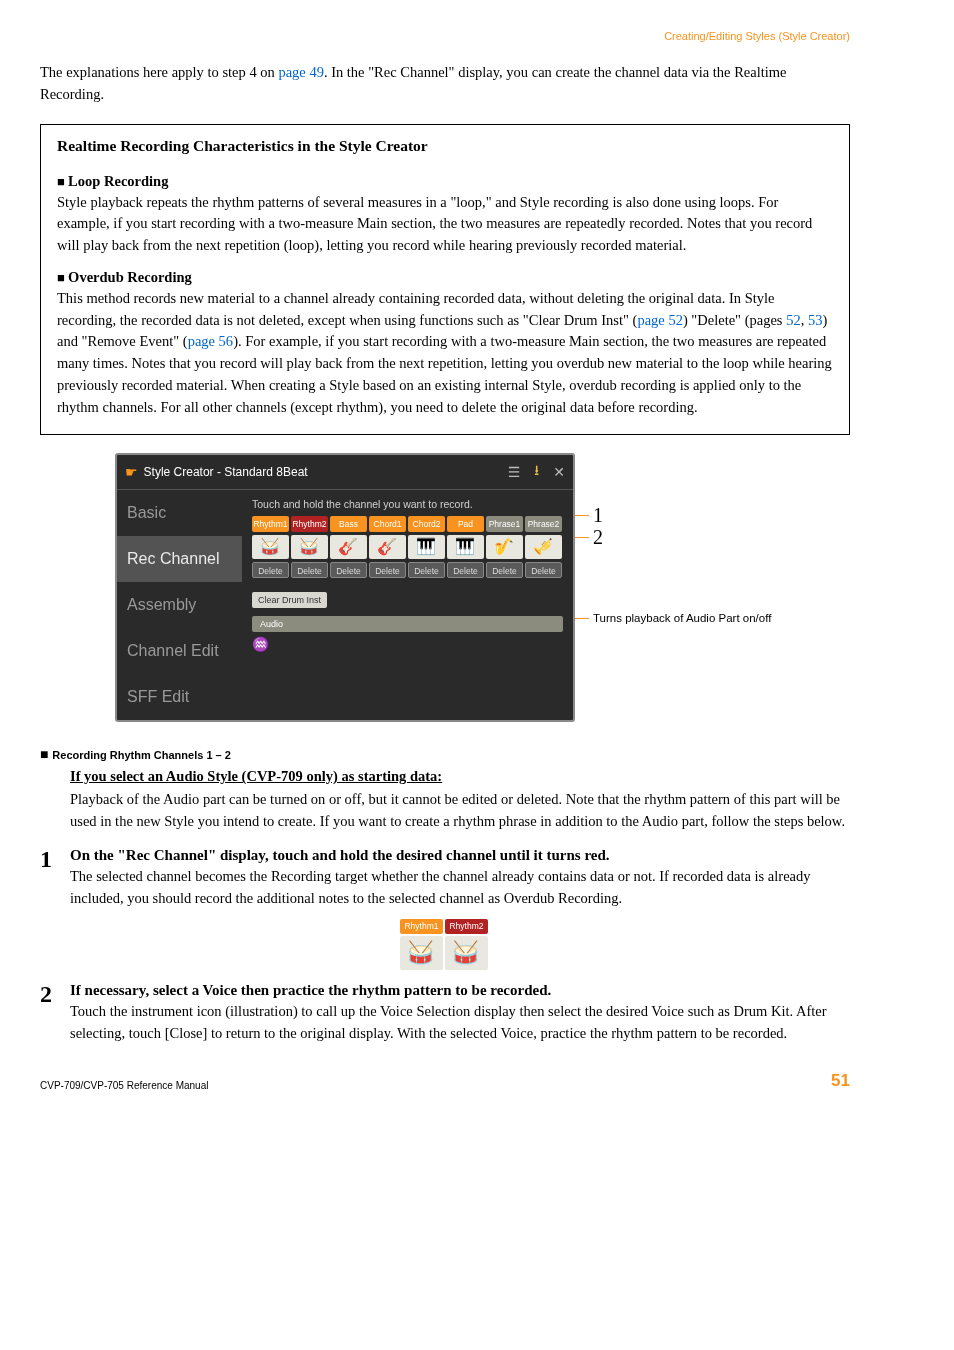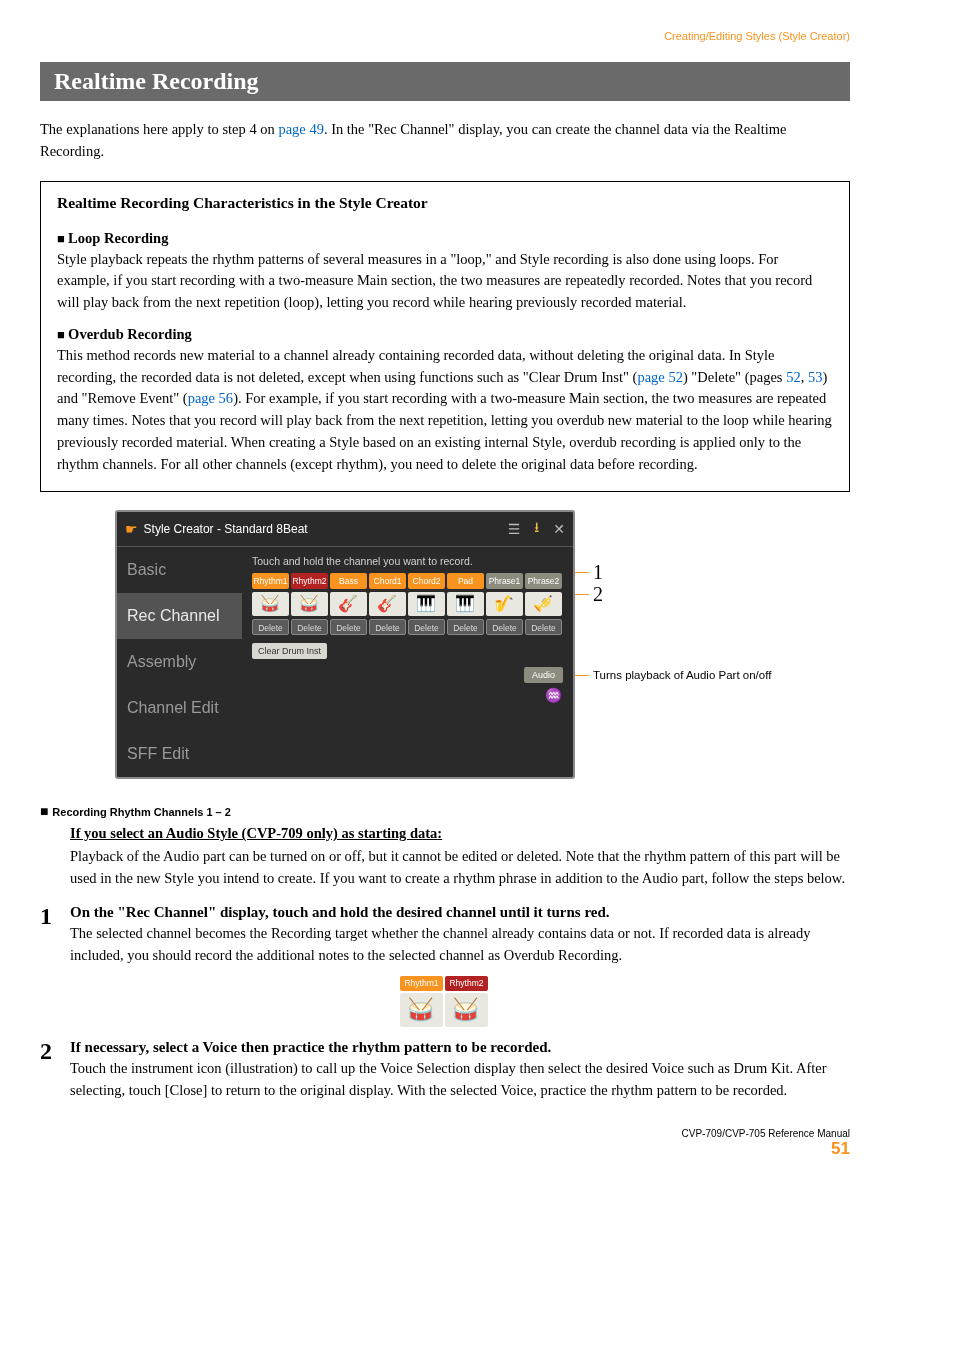--- a/index.html
+++ b/index.html
@@ -106,33 +106,33 @@
   }
   .chan-cell.red { background: #b32222; }
   .chan-cell.grey { background: #8b8b7e; }
   .inst-row { display: flex; gap: 2px; margin-bottom: 3px; }
   .inst-cell {
     width: 37px; height: 24px;
     background: #e8e8e0;
     border-radius: 2px;
     font-size: 16px; text-align: center; line-height: 24px; color: #6b5c3f;
   }
-  .del-row { display: flex; gap: 2px; margin-bottom: 8px; }
+  .del-row { display: flex; gap: 2px; margin-bottom: 14px; }
   .del-cell {
     width: 37px; height: 16px;
     background: #5a5a5a; color: #ddd;
     font-size: 8.5px; text-align: center; line-height: 16px;
     border: 1px solid #888; border-radius: 2px;
   }
   .clear-btn {
     background: #d8d8d0; color: #333;
     font-size: 9px; padding: 3px 6px;
     border-radius: 2px; display: inline-block;
   }
-  .audio-area { display:flex; flex-direction:column; align-items:flex-end; margin-top:8px; gap:4px;}
+  .audio-area { display:flex; flex-direction:column; margin-top:8px; gap:4px;}
   .audio-btn {
     background: #8b8b7e; color: #fff;
     font-size: 9px; padding: 3px 8px;
     border-radius: 2px;
   }
   .audio-icon { font-size: 14px; color: #bbb; }
   
   .annot-col {
     width: 190px;
     font-family: Arial, Helvetica, sans-serif;
@@ -173,30 +173,29 @@
     width: 90px;
     font-family: Arial, Helvetica, sans-serif;
   }
   .mini-row1 { display:flex; gap:2px; }
   .mini-cell1 { width:43px; height:15px; background:#f7931e; color:#fff; font-size:8.5px; text-align:center; line-height:15px; border-radius:2px;}
   .mini-cell1.red { background:#b32222; }
   .mini-row2 { display:flex; gap:2px; margin-top:2px;}
   .mini-cell2 { width:43px; height:34px; background:#e8e8e0; border-radius:2px; text-align:center; line-height:34px; font-size:22px; color:#9a7a4a;}
   
   .footer { display:flex; justify-content:space-between; align-items:flex-end; 
-    font-family: Arial, Helvetica, sans-serif; margin-top: 26px; flex-direction: column; }
+    font-family: Arial, Helvetica, sans-serif; margin-top: 26px; }
   .footer-left { font-size: 10px; color:#000; }
   .footer-right { font-size: 17px; font-weight: bold; color: #f7931e; }
 </style>
 </head>
 <body>
 
 <div class="page">
   <div class="breadcrumb">Creating/Editing Styles (Style Creator)</div>
-  <div class="title-bar">Realtime Recording</div>
 
   <p class="intro">
     <span>The explanations here apply to step 4 on </span><span class="link">page 49</span><span>. In the "Rec Channel" display, you can create the channel data via the Realtime Recording.</span>
   </p>
 
   <div class="box">
     <div class="box-title">Realtime Recording Characteristics in the Style Creator</div>
     <div class="bullet-head">Loop Recording</div>
     <div class="box-para">Style playback repeats the rhythm patterns of several measures in a "loop," and Style recording is also done using loops. For example, if you start recording with a two-measure Main section, the two measures are repeatedly recorded. Notes that you record will play back from the next repetition (loop), letting you record while hearing previously recorded material.</div>
     <div class="bullet-head">Overdub Recording</div>

